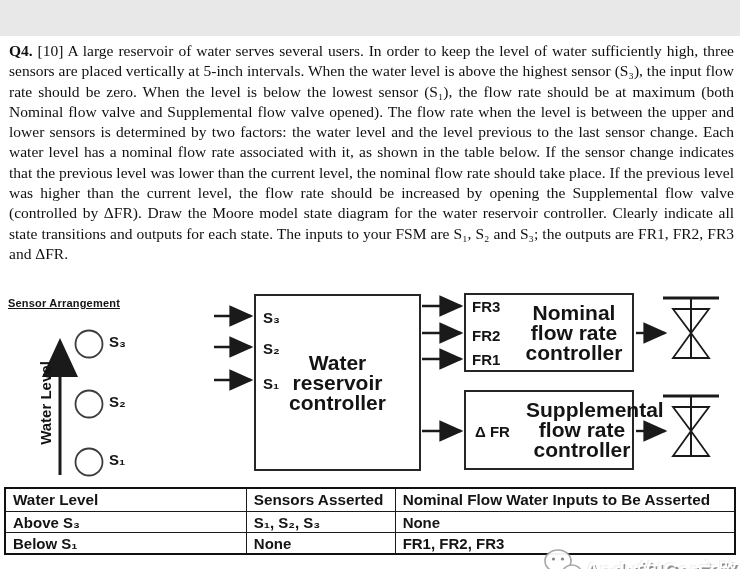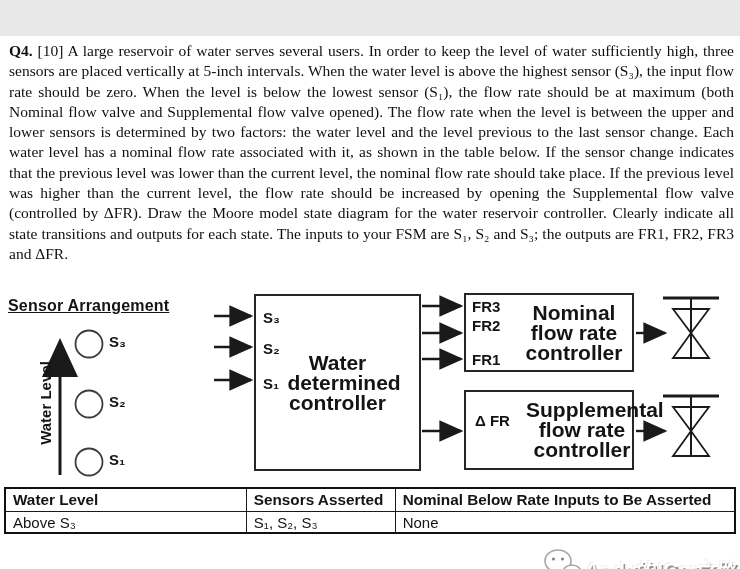--- a/index.html
+++ b/index.html
@@ -8,50 +8,50 @@
 
   
   .question{position:absolute;left:9px;top:5px;width:725px;margin:0;
             font-family:"Liberation Serif","DejaVu Serif",serif;
             font-size:15.5px;line-height:20.3px;text-align:justify;color:#101010;}
   .qnum{font-weight:700;}
 
   
   .diagram{position:absolute;left:0;top:252px;width:740px;height:200px;}
   .dsvg{position:absolute;left:0;top:0;width:740px;height:200px;}
-  .sa-title{position:absolute;left:8px;top:9px;font-size:16px;font-weight:700;
+  .sa-title{position:absolute;left:8px;top:9px;font-size:11px;font-weight:700;
             text-decoration:underline;letter-spacing:.2px;}
   .axis-label{position:absolute;left:-14px;top:105px;width:122px;height:20px;
               text-align:center;font-size:15px;font-weight:700;transform:rotate(-90deg);}
   .sensor-label{position:absolute;left:109px;font-size:15px;font-weight:600;width:40px;}
   .sl-3{top:45px;} .sl-2{top:105px;} .sl-1{top:163px;}
 
   .box{position:absolute;border:2px solid #262626;background:#fff;box-sizing:border-box;}
   .main-box{left:254px;top:6px;width:167px;height:177px;}
   .nominal-box{left:464px;top:5px;width:170px;height:79px;padding-left:12px;}
   .supp-box{left:464px;top:102px;width:170px;height:80px;}
 
   .port{position:absolute;font-size:15px;font-weight:600;white-space:nowrap;}
   .main-box .p0{left:7px;top:13px;} .main-box .p1{left:7px;top:44px;} .main-box .p2{left:7px;top:79px;}
-  .nominal-box .p0{left:6px;top:3px;} .nominal-box .p1{left:6px;top:22px;} .nominal-box .p2{left:6px;top:56px;}
-  .supp-box .p0{left:9px;top:20px;}
+  .nominal-box .p0{left:6px;top:3px;} .nominal-box .p1{left:6px;top:32px;} .nominal-box .p2{left:6px;top:56px;}
+  .supp-box .p0{left:9px;top:31px;}
 
   .box-label{position:absolute;inset:0;display:flex;align-items:center;justify-content:center;
              font-size:21px;font-weight:700;line-height:20px;text-align:center;}
   .nominal-box .box-label{left:52px;right:2px;}
   .nominal-box .box-label span{width:118px;}
   .supp-box .box-label{left:68px;right:2px;}
   .supp-box .box-label span{width:112px;}
   .main-box .box-label span{width:100px;}
 
   
   .ftable{position:absolute;left:4px;top:451px;width:732px;border-collapse:collapse;
           table-layout:fixed;font-size:15px;}
   .ftable th,.ftable td{border:1.6px solid #1a1a1a;padding:0 4px 0 7px;text-align:left;
-          white-space:nowrap;overflow:hidden;font-weight:400;}
+          white-space:nowrap;overflow:hidden;font-weight:700;}
   .ftable th{font-weight:700;font-size:15.3px;height:22px;}
   .ftable td{height:20px;}
   .ftable{border:2.4px solid #111;}
   .c1{width:240px;} .c2{width:148px;} .c3{width:338px;}
 
   .bottom-rule{position:absolute;left:0;top:561px;width:740px;height:2.4px;background:#2b2b2b;}
 
   
   .watermark{position:absolute;left:533px;top:507px;width:207px;height:48px;}
   .wm-line{position:absolute;left:0;top:26px;width:207px;height:2px;background:#fafafa;
@@ -119,21 +119,21 @@
 
     <div class="sensor-label sl-3">S₃</div>
     <div class="sensor-label sl-2">S₂</div>
     <div class="sensor-label sl-1">S₁</div>
 
     <div class="box main-box">
       <div class="port p0">S₃</div>
       <div class="port p1">S₂</div>
       <div class="port p2">S₁</div>
       <div class="box-label">
-          <span>Water determined controller</span>
+          <span>Water reservoir controller</span>
         </div>
     </div>
 
     <div class="box nominal-box">
       <div class="port p0">FR3</div>
       <div class="port p1">FR2</div>
       <div class="port p2">FR1</div>
       <div class="box-label">
           <span>Nominal flow rate controller</span>
         </div>
@@ -150,26 +150,31 @@
   <table class="ftable">
     <colgroup>
         <col class="c1">
         <col class="c2">
         <col class="c3">
       </colgroup>
     <tbody>
         <tr>
       <th>Water Level</th>
       <th>Sensors Asserted</th>
-      <th>Nominal Below Rate Inputs to Be Asserted</th>
+      <th>Nominal Flow Water Inputs to Be Asserted</th>
     </tr>
     <tr>
       <td>Above S₃</td>
       <td>S₁, S₂, S₃</td>
       <td>None</td>
+    </tr>
+    <tr>
+      <td>Below S₁</td>
+      <td>None</td>
+      <td>FR1, FR2, FR3</td>
     </tr>
   </tbody>
     </table>
 
   <div class="bottom-rule"></div>
 
   <div class="watermark">
     <div class="wm-line"></div>
     <svg class="wm-icon" viewBox="0 0 40 40">
       <ellipse cx="15" cy="14" rx="13" ry="11" fill="rgba(255,255,255,0.95)" stroke="rgba(150,150,150,0.85)" stroke-width="1.6"></ellipse>

